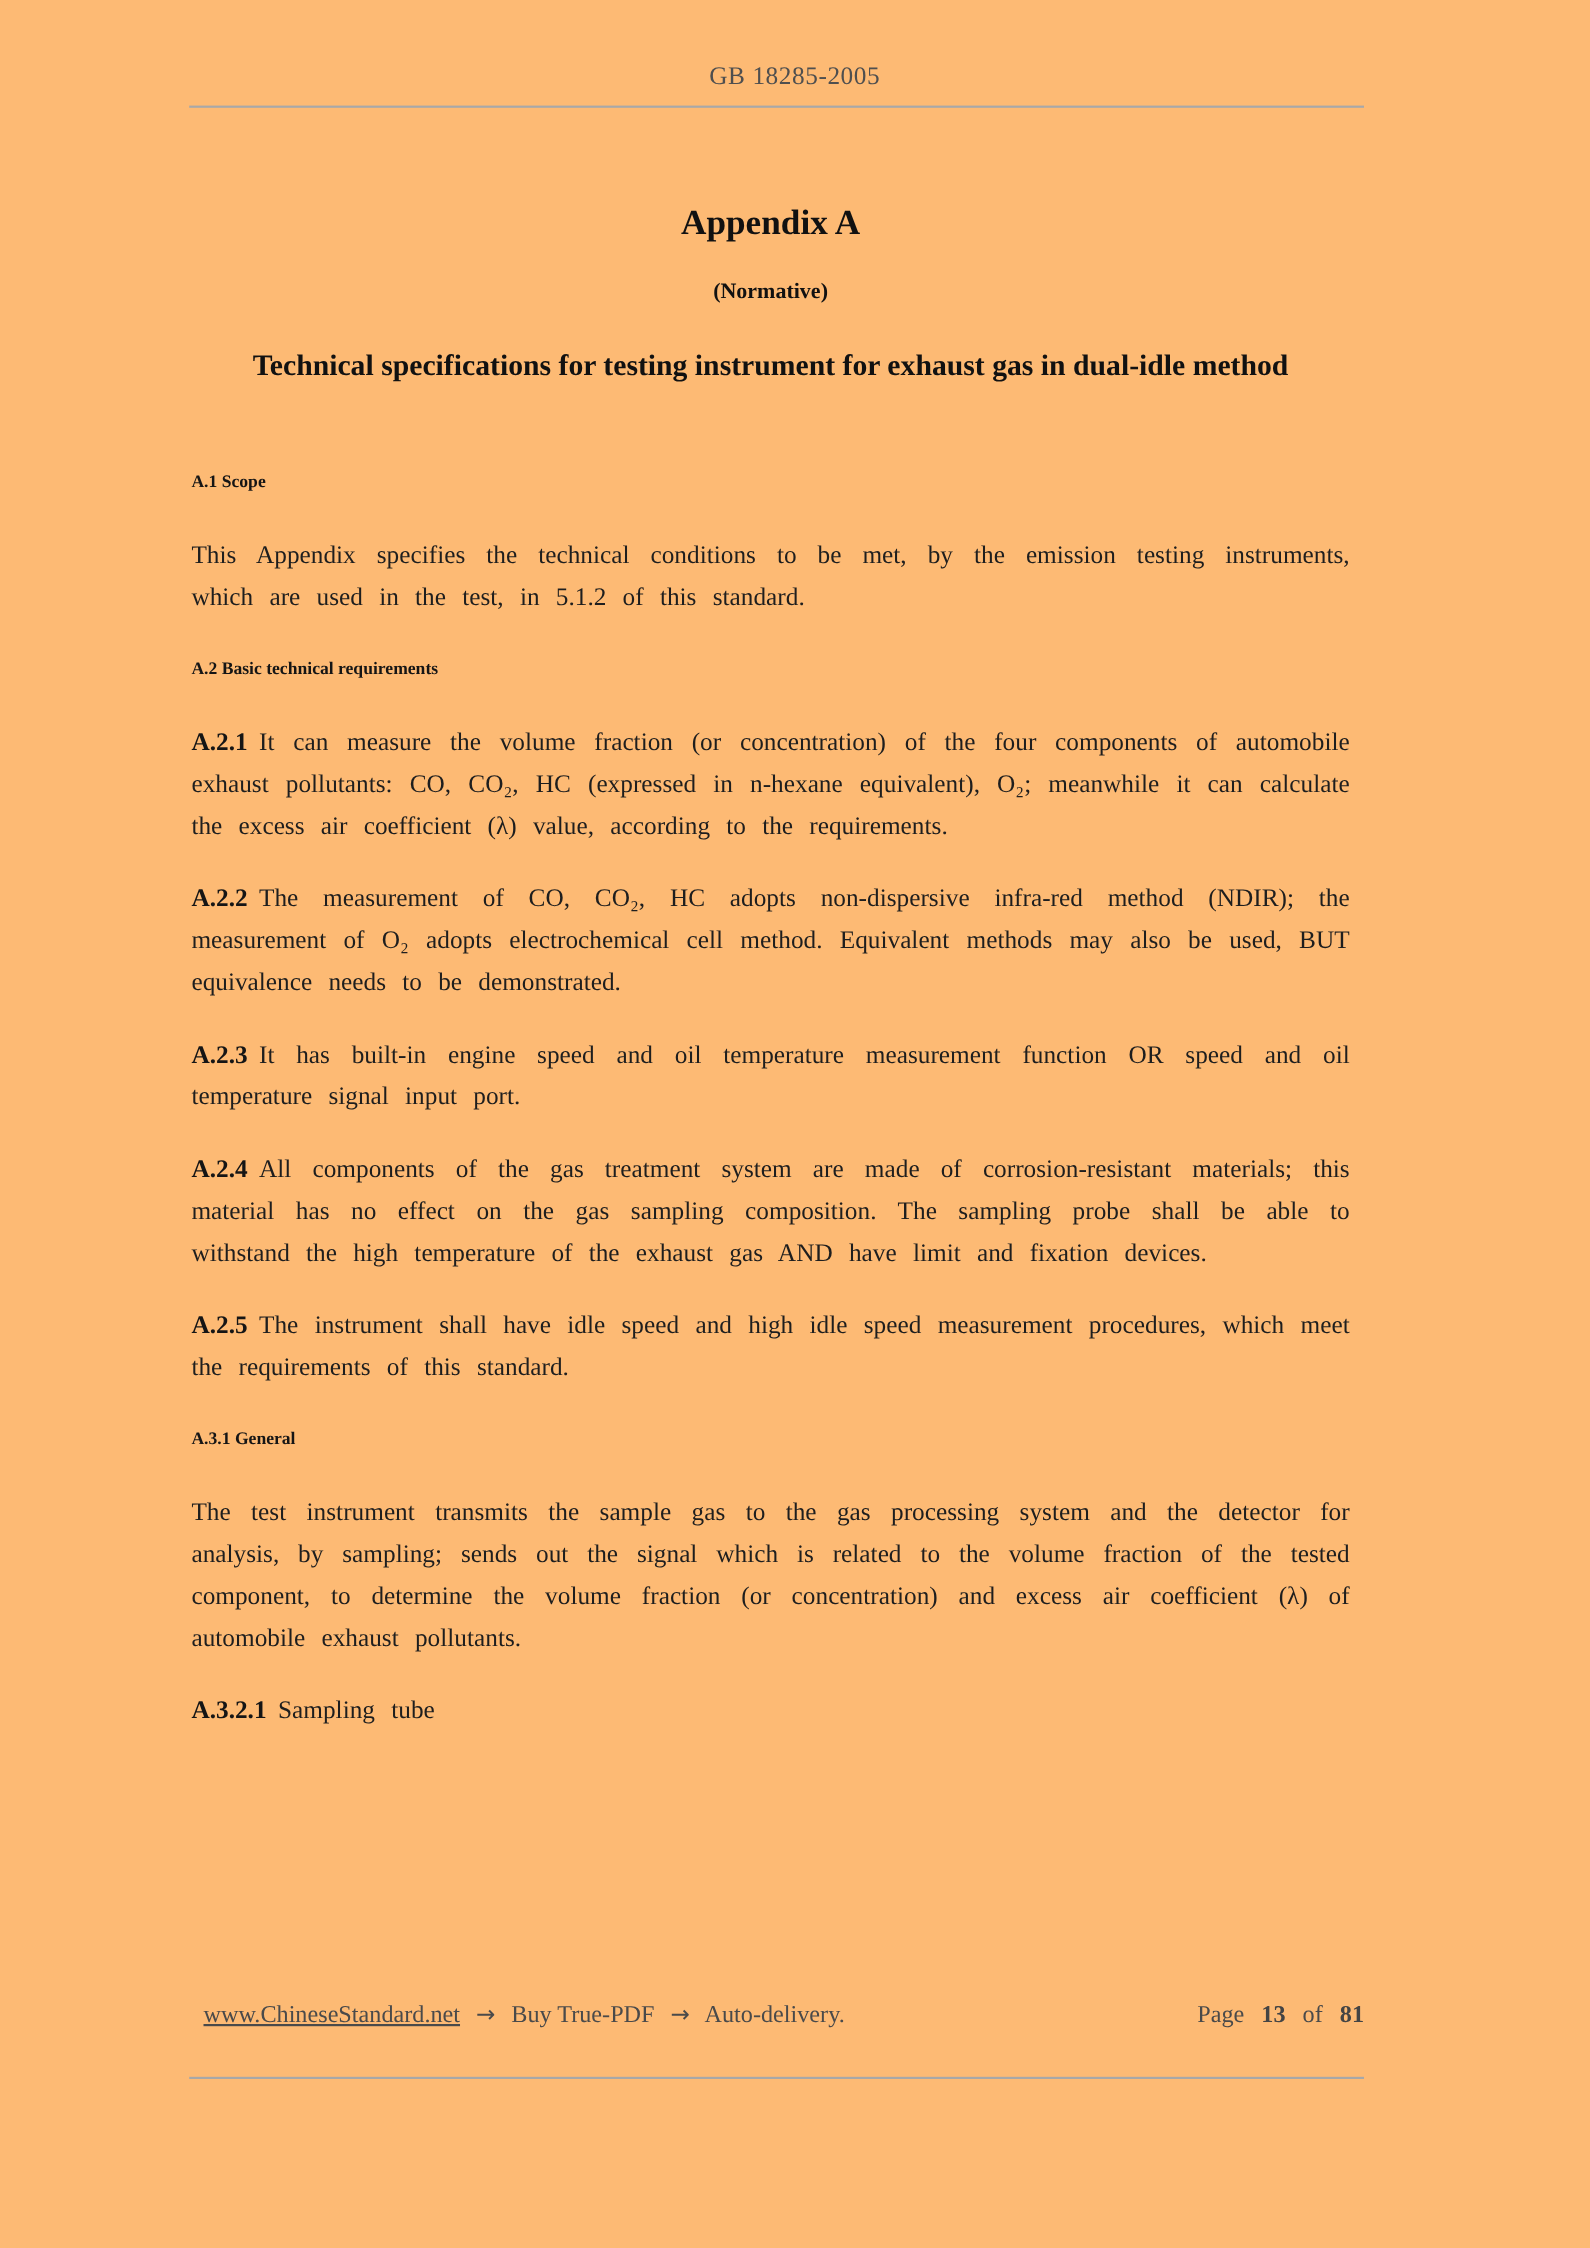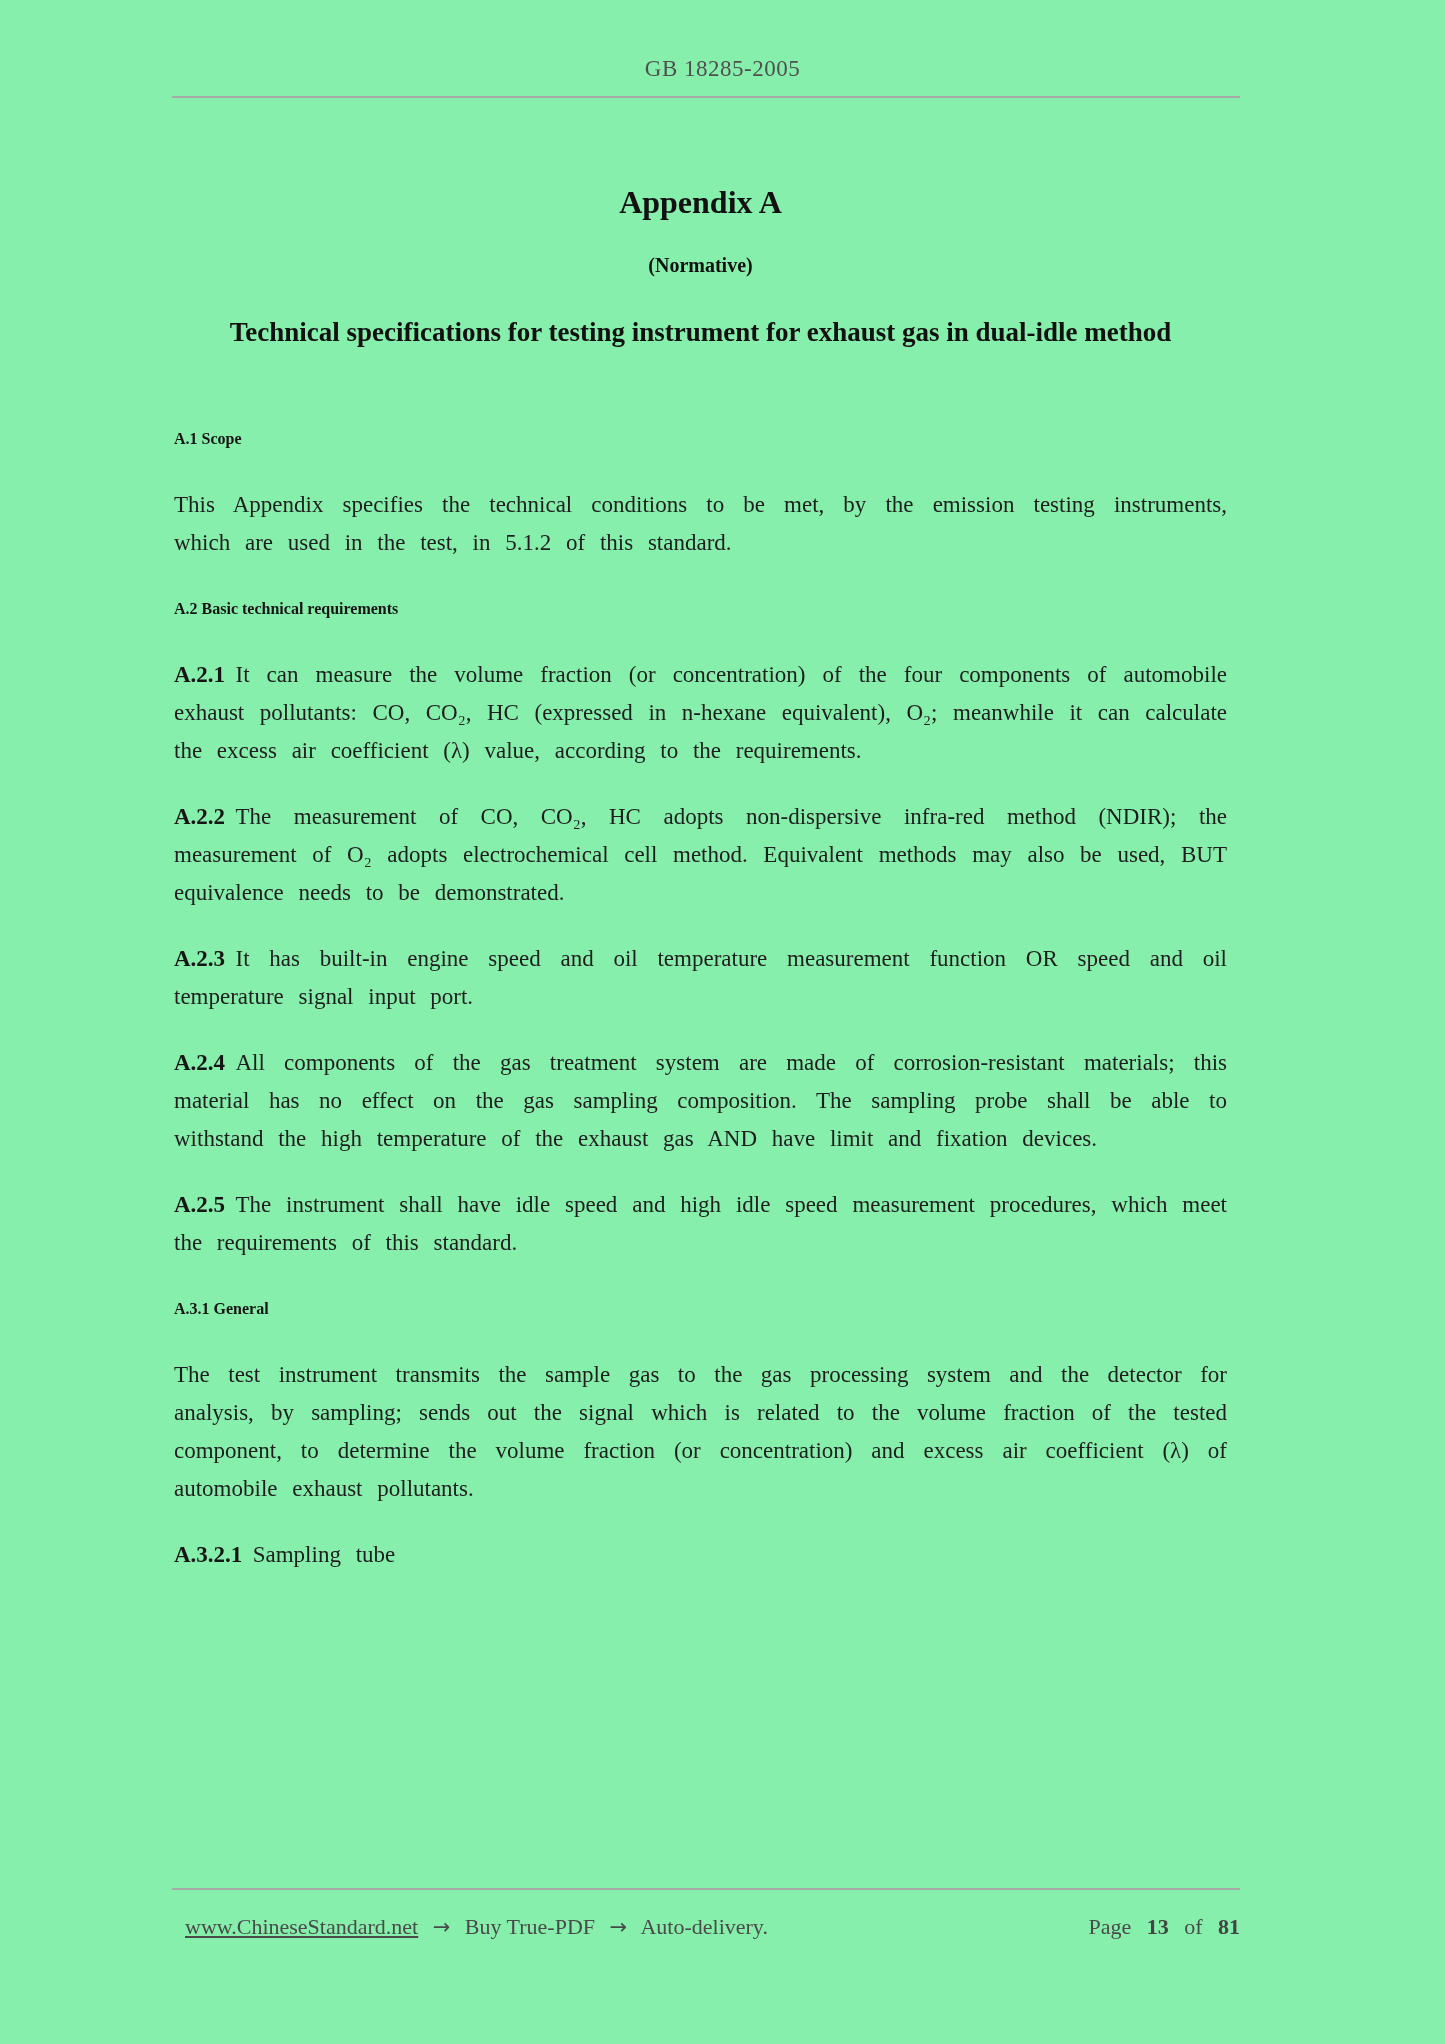--- a/index.html
+++ b/index.html
@@ -1,21 +1,21 @@
 <!DOCTYPE html>
 <html><head>
 <meta charset="utf-8">
 <style>
   * { margin: 0; padding: 0; box-sizing: border-box; }
   html, body { background: #ffffff; }
   .page {
     position: relative;
     width: 1445px;
     height: 2044px;
-    background: #86efac;
+    background: #fdba74;
     font-family: "Liberation Serif", "DejaVu Serif", serif;
     color: #1e1e1e;
     overflow: hidden;
   }
   .doc-number {
     position: absolute;
     top: 56px;
     left: 0;
     width: 100%;
     text-align: center;
@@ -78,21 +78,21 @@
     margin: 0 0 28px 0;
     color: #1e1e1e;
   }
   .clause-label {
     font-weight: bold;
     margin-right: 0.45em;
     color: #151515;
   }
   .footer {
     position: absolute;
-    top: 1908px;
+    top: 1812px;
     left: 185px;
     right: 205px;
     display: flex;
     justify-content: space-between;
     align-items: baseline;
     font-size: 22px;
     line-height: 38px;
     color: #4a4a4a;
   }
   .footer-left span { margin-right: 9px; }

